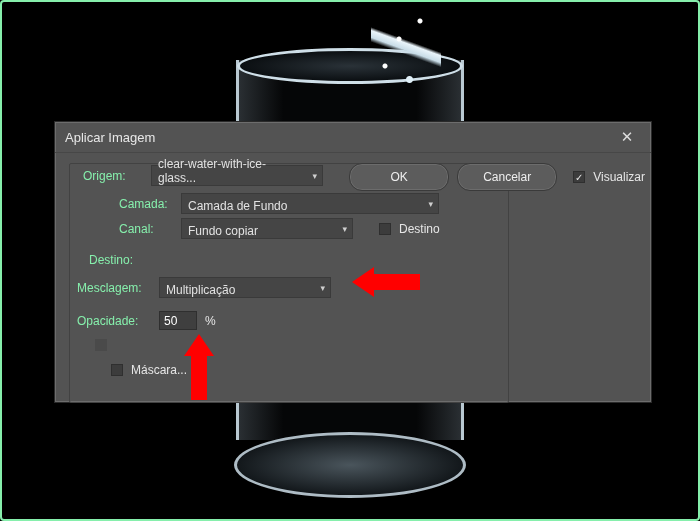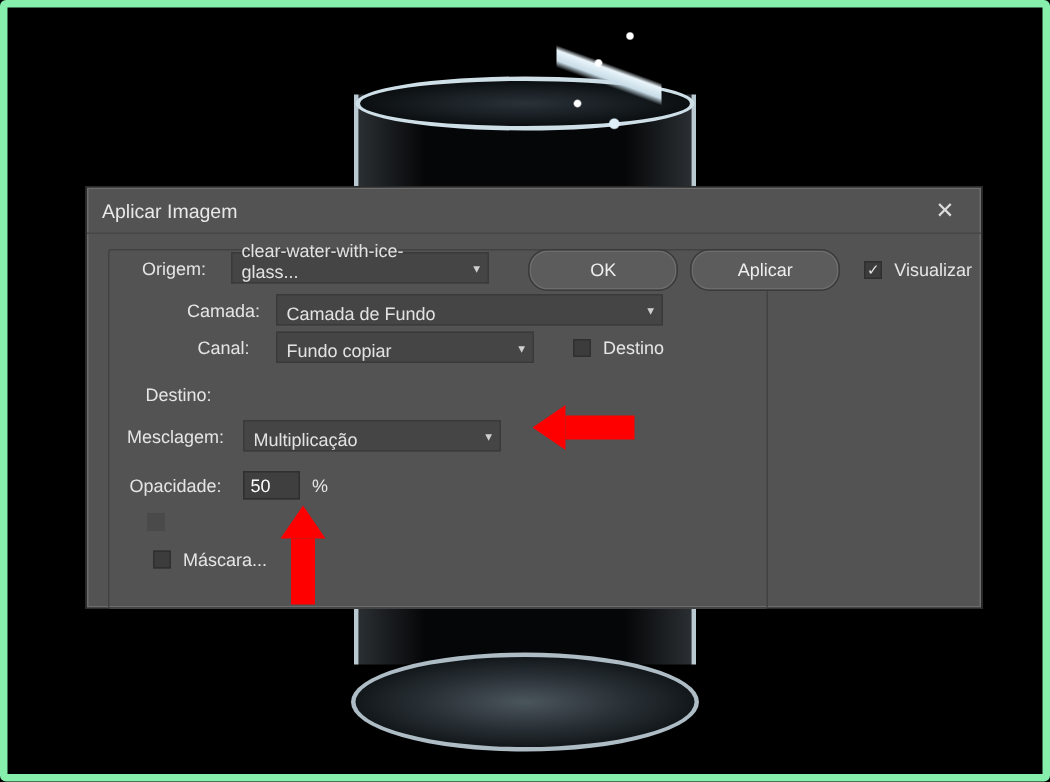--- a/index.html
+++ b/index.html
@@ -1,35 +1,35 @@
 <!DOCTYPE html>
 <html><head>
 <meta charset="utf-8">
 <style>
   html,body{margin:0;padding:0;width:700px;height:521px;overflow:hidden;font-family:"Segoe UI",Tahoma,sans-serif;font-size:12px;color:#e6e6e6;background:#000}
-  .frame{position:absolute;inset:0;border:5px solid #86efac;border-radius:4px;box-sizing:border-box;overflow:hidden;background:#000}
+  .frame{position:absolute;inset:0;border:2px solid #86efac;border-radius:4px;box-sizing:border-box;overflow:hidden;background:#000}
 
   
   .glass{position:absolute;left:50%;top:0;transform:translateX(-50%);width:260px;height:521px}
   .rim{position:absolute;top:46px;left:50%;transform:translateX(-50%);width:220px;height:30px;border:3px solid #cfdfe8;border-radius:50%;background:radial-gradient(ellipse at center,#2a3238 0%,#0b0f12 70%)}
   .body{position:absolute;top:58px;left:50%;transform:translateX(-50%);width:222px;height:380px;border-left:3px solid #b9c9d2;border-right:3px solid #b9c9d2;background:linear-gradient(90deg,#2a2f33 0%,#050607 20%,#050607 80%,#2a2f33 100%)}
   .foot{position:absolute;top:430px;left:50%;transform:translateX(-50%);width:226px;height:60px;border:3px solid #aebcc5;border-radius:50%;background:radial-gradient(ellipse at center,#4a555c 0%,#0b0f12 80%)}
   .splash{position:absolute;top:10px;left:58%;width:70px;height:90px;background:radial-gradient(circle at 40% 30%,#ffffff 0 2px,transparent 3px),radial-gradient(circle at 70% 10%,#ffffff 0 2px,transparent 3px),radial-gradient(circle at 20% 60%,#ffffff 0 2px,transparent 3px),radial-gradient(circle at 55% 75%,#dfeff7 0 3px,transparent 4px),linear-gradient(200deg,transparent 35%,#e9f4fa 38%,#c9dde8 44%,transparent 48%)}
 
   
   .dialog{position:absolute;left:52px;top:119px;width:596px;height:280px;background:#535353;border:1px solid #2a2a2a;box-shadow:0 0 0 1px #6d6d6d inset;display:flex;flex-direction:column}
   .titlebar{height:30px;display:flex;align-items:center;padding:0 10px;color:#e8e8e8;font-size:13px;border-bottom:1px solid #474747}
   .titlebar .t{flex:1}
   .close{width:28px;height:28px;display:flex;align-items:center;justify-content:center;font-size:15px;color:#ddd;cursor:pointer}
   .content{flex:1;position:relative;padding:10px 14px}
 
   .panel{position:absolute;left:14px;top:10px;width:438px;height:238px;border:1px solid #424242;border-radius:2px}
 
   .row{position:absolute;display:flex;align-items:center;gap:8px}
-  .lbl{color:#e5e5e5;text-align:center}
+  .lbl{color:#86efac;text-align:left}
   .sel{height:21px;background:#454545;border:1px solid #3a3a3a;color:#e2e2e2;padding:0 18px 0 6px;display:flex;align-items:flex-end;position:relative;box-sizing:border-box}
   .sel .caret{position:absolute;right:5px;top:50%;transform:translateY(-50%);font-size:9px;color:#cfcfcf}
   .inp{height:19px;background:#3f3f3f;border:1px solid #2f2f2f;color:#fff;padding:0 4px;box-sizing:border-box;display:flex;align-items:center}
 
   .chk{width:12px;height:12px;border:1px solid #2f2f2f;background:#3c3c3c;display:inline-flex;align-items:center;justify-content:center;font-size:10px;color:#e6e6e6;box-sizing:border-box}
 
   .btn{width:98px;height:26px;background:#5c5c5c;border:1px solid #3a3a3a;border-radius:13px;color:#eee;display:flex;align-items:center;justify-content:center;cursor:pointer;box-shadow:0 0 0 1px #6c6c6c inset}
 
   .disabled{color:#8a8a8a}
   .disabled .chk{border-color:#4a4a4a;background:#4a4a4a}
@@ -110,31 +110,31 @@
         <div class="inp" style="width:38px">
           <span>50</span>
         </div>
         <span>%</span>
       </div>
 
       <div class="row disabled" style="left:40px;top:186px">
         <span class="chk"></span>
       </div>
 
-      <div class="row" style="left:44px;top:210px">
+      <div class="row" style="left:56px;top:210px">
         <span class="chk"></span>
         <span>Máscara...</span>
       </div>
 
       <div style="position:absolute;right:6px;top:10px;display:flex;gap:8px;align-items:center">
         <div class="btn">
             <span>OK</span>
           </div>
         <div class="btn">
-            <span>Aplicar</span>
+            <span>Cancelar</span>
           </div>
         <div style="height:10px"></div>
         <div class="row" style="position:static">
           <span class="chk">✓</span>
           <span>Visualizar</span>
         </div>
       </div>
 
     </div>
   </div>

